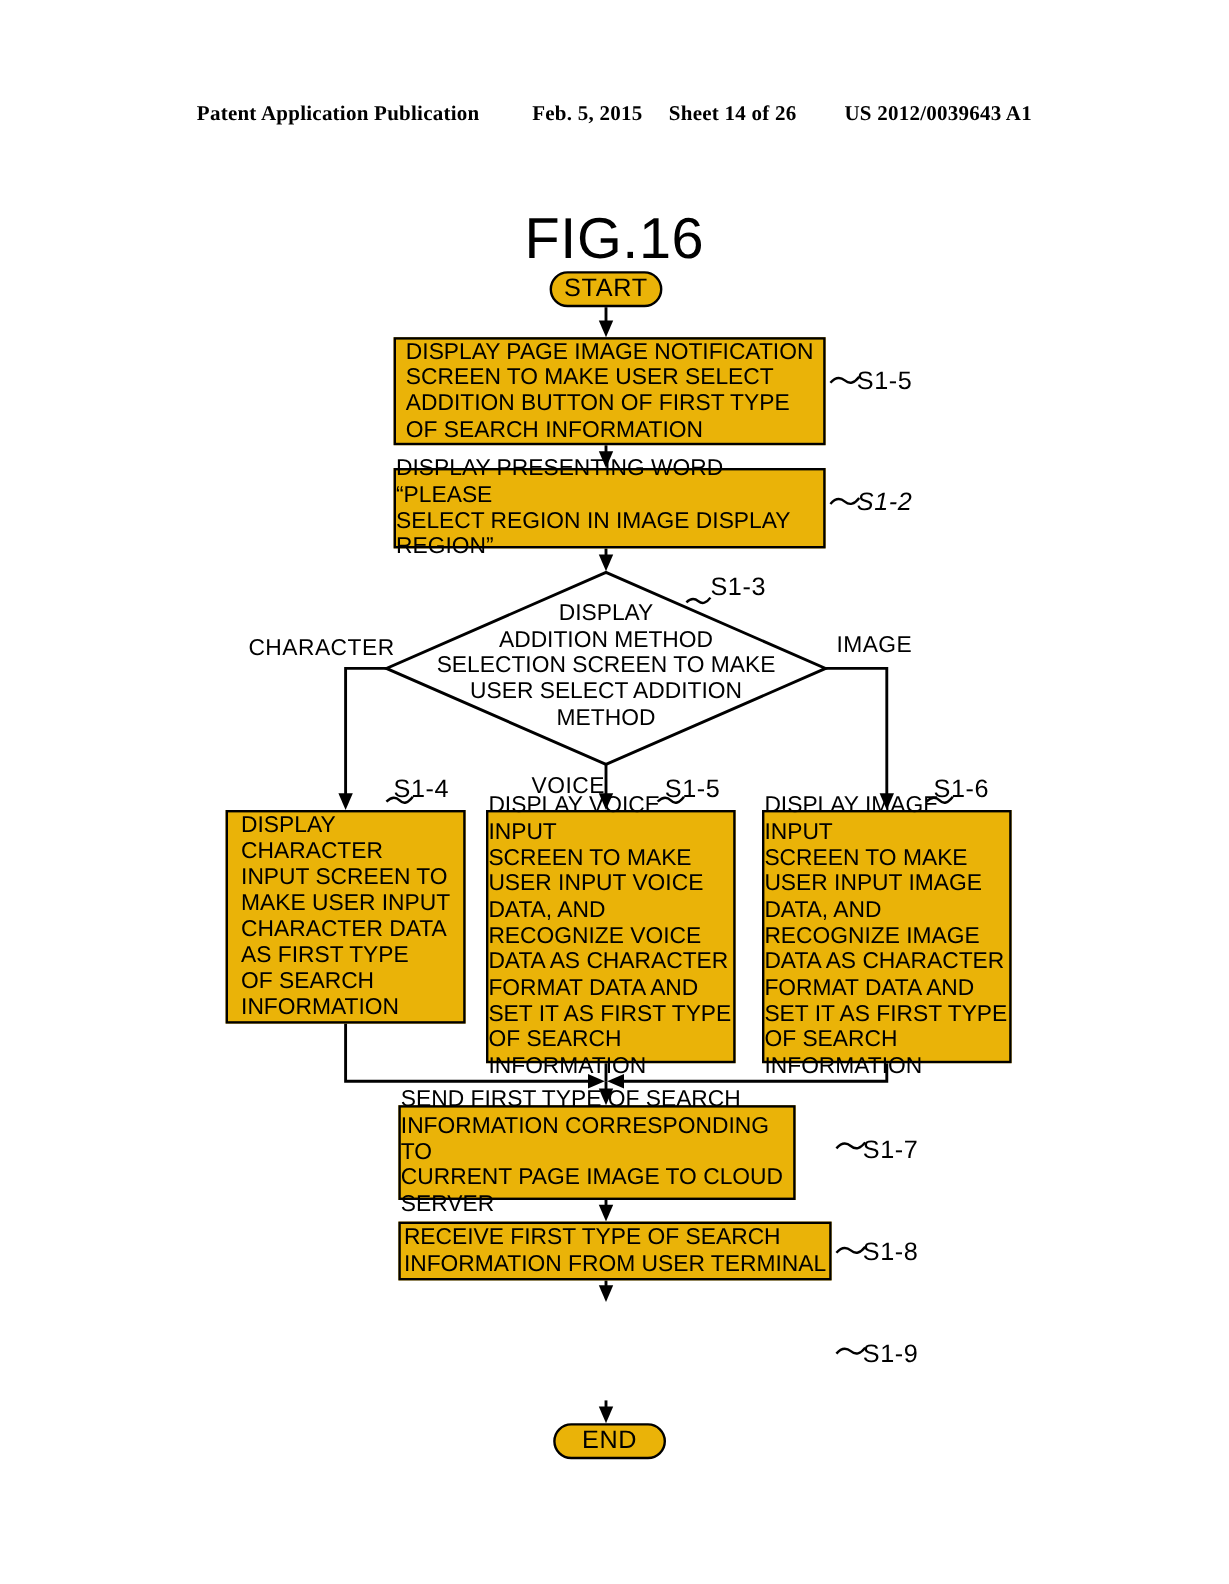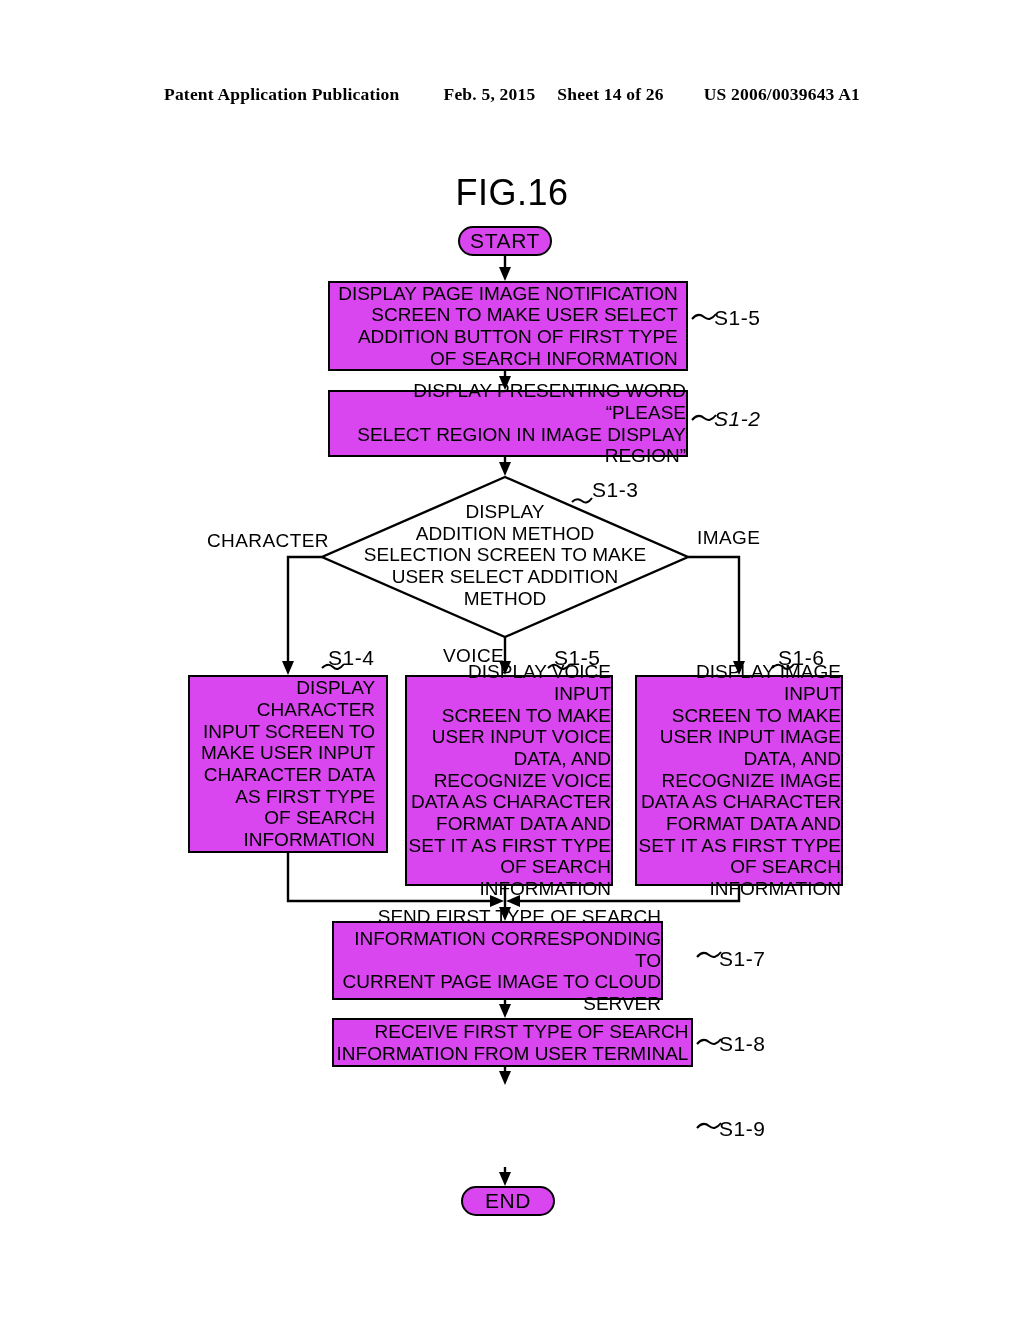--- a/index.html
+++ b/index.html
@@ -34,42 +34,42 @@
   #patent-header .gap-md { display: inline-block; width: 22px; }
   #patent-header .gap-xl { display: inline-block; width: 40px; }
 
   
   #figure-title {
     position: absolute;
     top: 172px;
     left: 0;
     width: 1024px;
     text-align: center;
-    font-size: 36px;
+    font-size: 48px;
     letter-spacing: 0.5px;
   }
 
   
   #flow-canvas {
     position: absolute;
     top: 0;
     left: 0;
     width: 1024px;
     height: 1320px;
   }
 
   
   .node {
     position: absolute;
     box-sizing: border-box;
     display: flex;
     align-items: center;
     justify-content: center;
-    text-align: right;
-    background: #d946ef;
+    text-align: left;
+    background: #eab308;
     color: #000;
     line-height: 1.14;
     white-space: pre-line;
   }
   .proc {
     border: 2px solid #000;
     font-size: 19px;
   }
   .term {
     border: 2px solid #000;
@@ -117,21 +117,21 @@
     fill: none;
   }
   svg.wires polygon.arrowhead { fill: #000; stroke: none; }
   svg.wires polygon.diamond-shape { fill: #ffffff; stroke: #000; stroke-width: 2.4; }
   svg.wires path.squiggle { stroke-width: 2; fill: none; }
 </style>
 </head>
 <body>
 
 <div id="patent-header">
-  <span class="hdr-seg">Patent Application Publication</span><span class="gap-lg"></span><span class="hdr-seg">Feb. 5, 2015</span><span class="gap-md"></span><span class="hdr-seg">Sheet 14 of 26</span><span class="gap-xl"></span><span class="hdr-seg">US 2006/0039643 A1</span>
+  <span class="hdr-seg">Patent Application Publication</span><span class="gap-lg"></span><span class="hdr-seg">Feb. 5, 2015</span><span class="gap-md"></span><span class="hdr-seg">Sheet 14 of 26</span><span class="gap-xl"></span><span class="hdr-seg">US 2012/0039643 A1</span>
 </div>
 
 <div id="figure-title">FIG.16</div>
 
 <div id="flow-canvas">
 
   <svg class="wires" viewBox="0 0 1024 1320">
 
     <line x1="505" y1="256" x2="505" y2="271"></line>
     <polygon class="arrowhead" points="505,281 499,267 511,267"></polygon>

